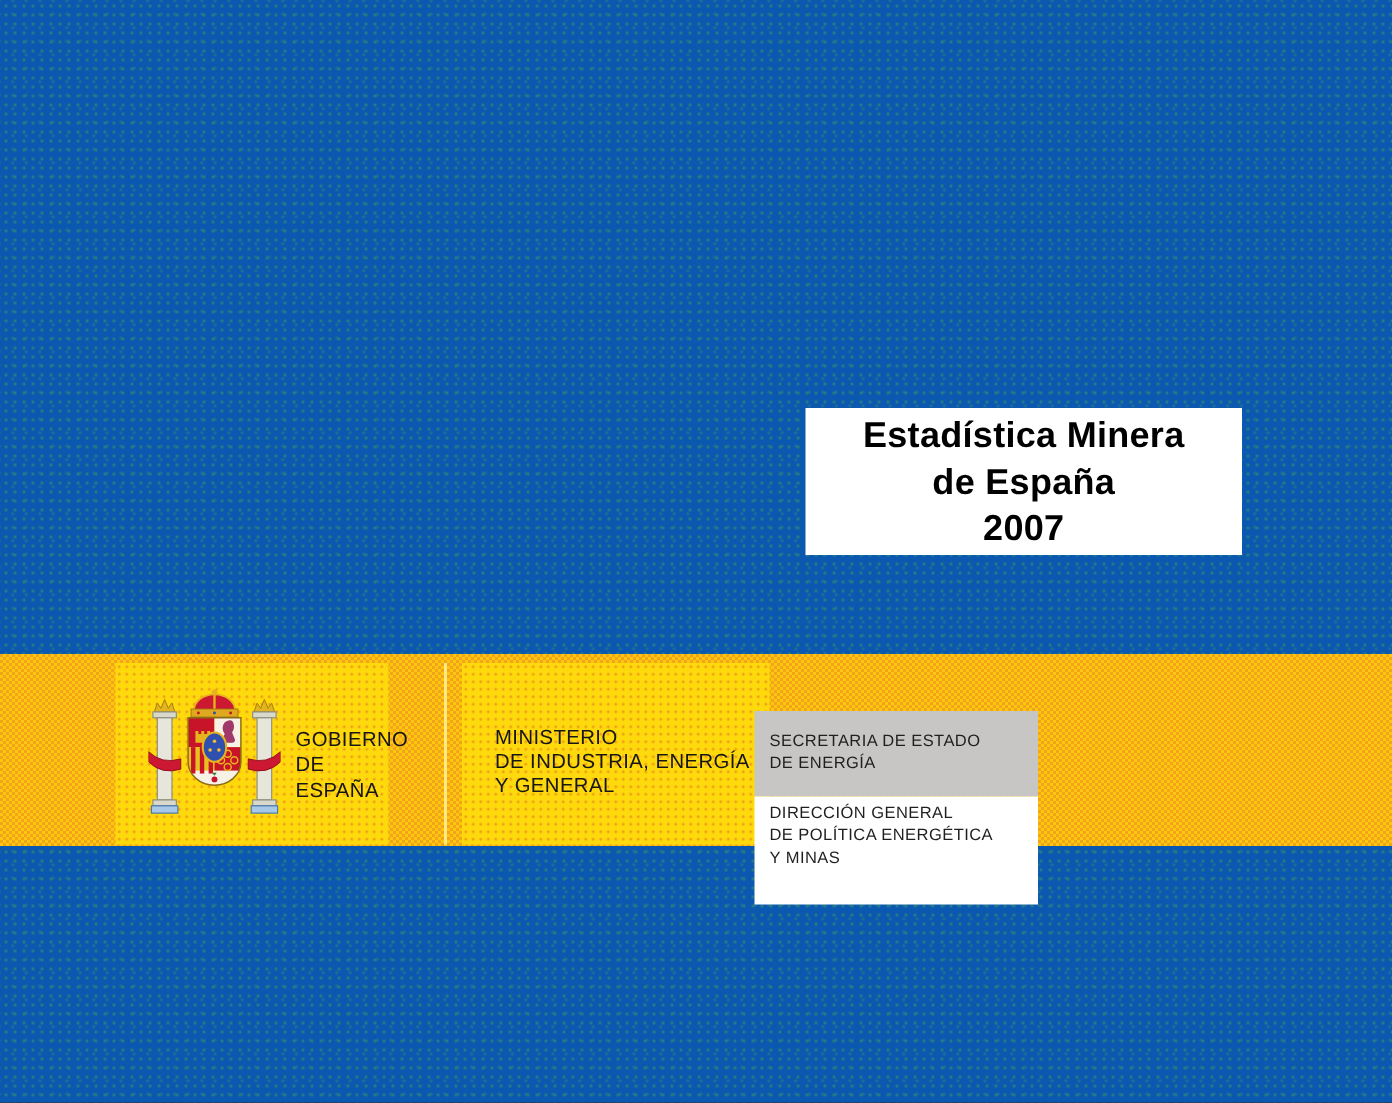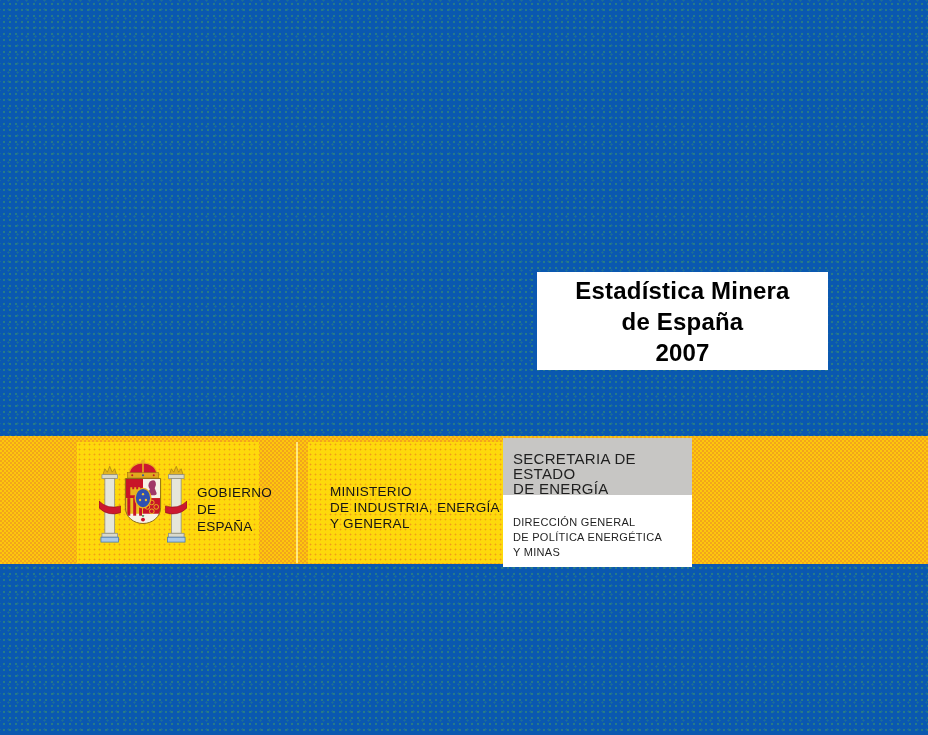--- a/index.html
+++ b/index.html
@@ -53,25 +53,25 @@
     font-size:13.5px;line-height:16px;color:#161616;letter-spacing:0.3px;
   }
 
   
   .secretariat-box{
     position:absolute;left:503px;top:2px;width:189px;
   }
   .sec-gray{
     background:#c7c6c4;height:57px;box-sizing:border-box;
     padding:13px 16px 0 10px;
-    font-size:15px;line-height:15px;color:#1f1f1f;letter-spacing:0.3px;
+    font-size:11px;line-height:15px;color:#1f1f1f;letter-spacing:0.3px;margin-top:36px;
   }
   .sec-white{
     background:#ffffff;height:72px;box-sizing:border-box;
-    padding:20px 8px 0 10px;
+    padding:4px 8px 0 10px;
     font-size:11px;line-height:15px;color:#1f1f1f;letter-spacing:0.3px;
   }
 </style>
 </head>
 <body>
 
 <div class="page">
 
   <div class="title-box">
     <div>Estadística Minera</div>

